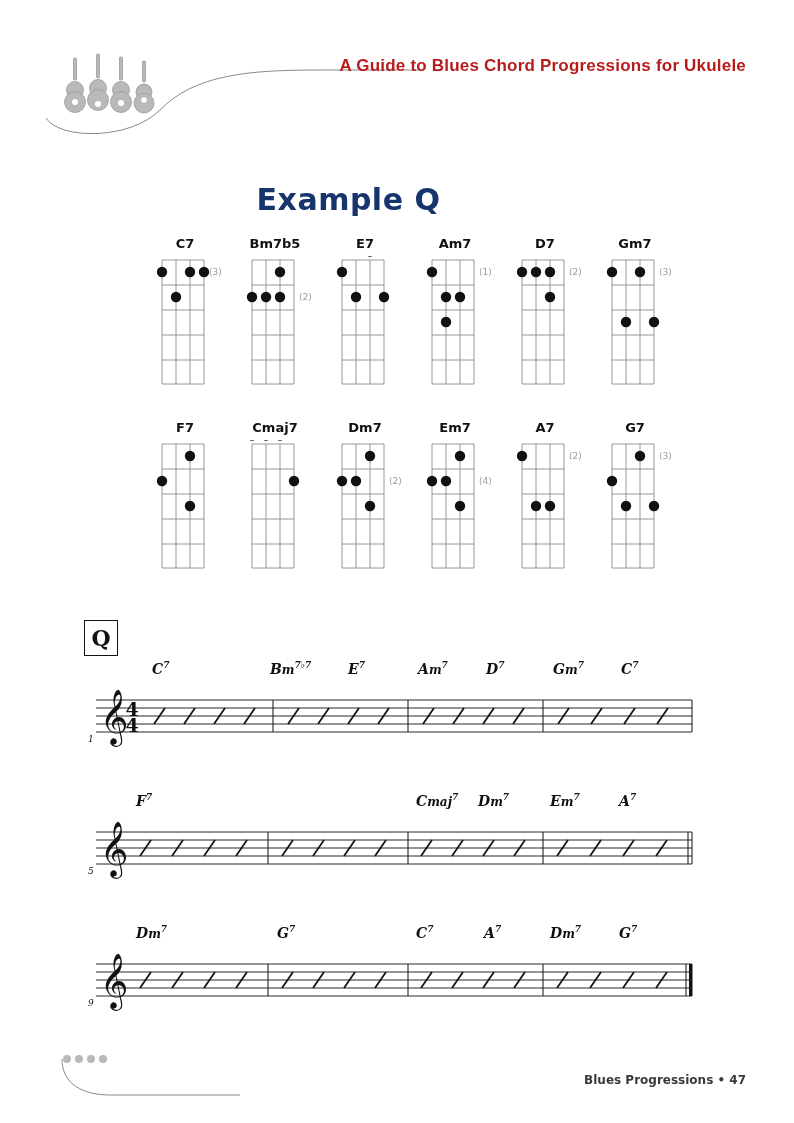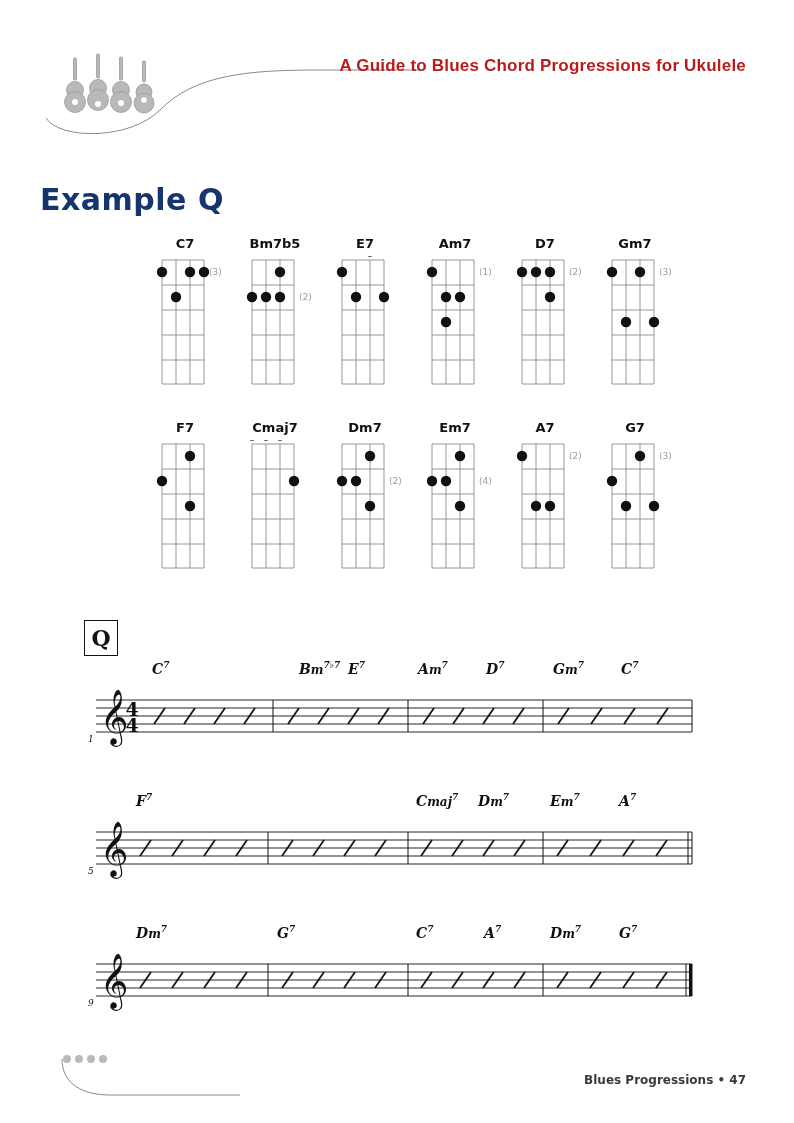--- a/index.html
+++ b/index.html
@@ -44,26 +44,26 @@
     left: 62px;
     top: 52px;
   }
 
   
   .page-title {
     position: absolute;
     top: 182px;
     left: 0;
     width: 697px;
+    text-align: center;
     font-size: 30px;
     font-weight: bold;
     color: #17356d;
     font-family: "DejaVu Sans", sans-serif;
     letter-spacing: 0.5px;
-    padding-left: 40px;
   }
 
   
   .chord-area {
     position: absolute;
     top: 236px;
     left: 140px;
     width: 540px;
   }
   .chord-row {
@@ -544,21 +544,21 @@
   </div>
 </div>
 
 <div class="staff-area">
 
   <div class="section-badge">Q</div>
 
   <div class="system" style="top:40px;">
     <div class="chords">
       <span class="chord-sym" style="left:152px;top:10px;">C<sup>7</sup></span>
-      <span class="chord-sym" style="left:299px;top:10px;">B<span class="mi">m</span><sup>7♭7</sup></span>
+      <span class="chord-sym" style="left:270px;top:10px;">B<span class="mi">m</span><sup>7♭7</sup></span>
       <span class="chord-sym" style="left:348px;top:10px;">E<sup>7</sup></span>
       <span class="chord-sym" style="left:418px;top:10px;">A<span class="mi">m</span><sup>7</sup></span>
       <span class="chord-sym" style="left:486px;top:10px;">D<sup>7</sup></span>
       <span class="chord-sym" style="left:553px;top:10px;">G<span class="mi">m</span><sup>7</sup></span>
       <span class="chord-sym" style="left:621px;top:10px;">C<sup>7</sup></span>
     </div>
     <svg width="794" height="70" style="position:absolute;left:0;top:36px;">
       <g stroke="#111" stroke-width="0.9">
         <line x1="96" y1="14" x2="692" y2="14"></line>
         <line x1="96" y1="22" x2="692" y2="22"></line>

